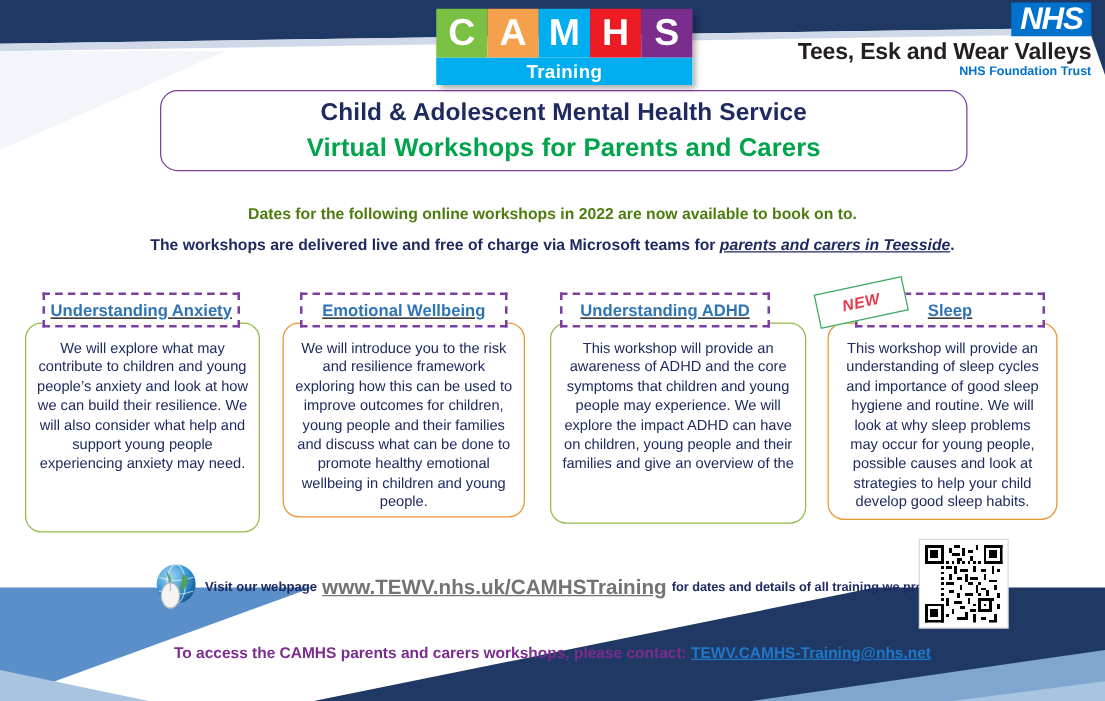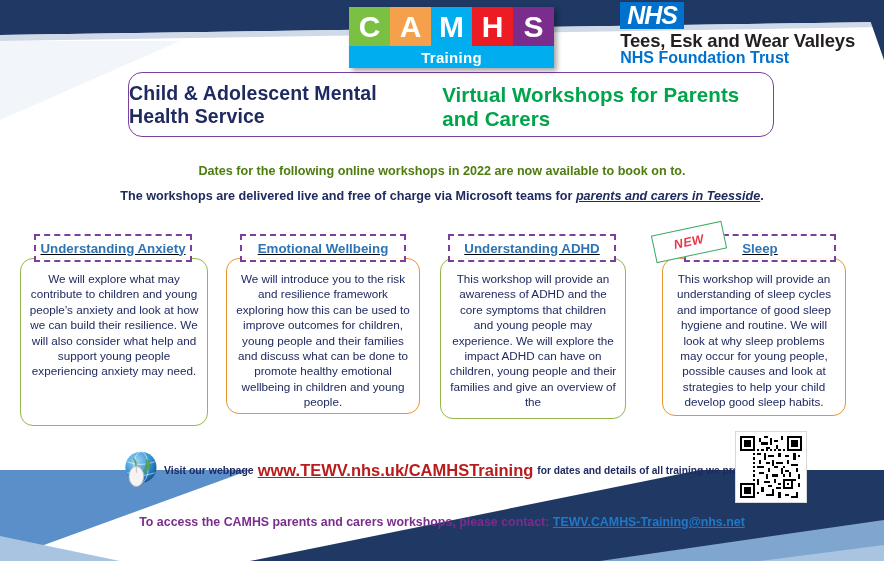--- a/index.html
+++ b/index.html
@@ -25,39 +25,39 @@
     flex:1; display:flex; align-items:center; justify-content:center;
     color:#fff; font-size:30px; font-weight:bold; line-height:1;
     font-family:"Liberation Sans", sans-serif;
   }
   .camhs-training {
     height:22px; background:#00AEEF; color:#fff;
     display:flex; align-items:center; justify-content:center;
     font-size:15px; font-weight:bold; letter-spacing:.3px;
   }
 
-  .nhs-block { position:absolute; right:29px; top:2px; text-align:left; z-index:5; }
+  .nhs-block { position:absolute; right:11px; top:2px; text-align:right; z-index:5; }
   .nhs-badge {
     display:inline-block; background:#0072CE; color:#fff;
     font-size:25px; font-weight:bold; font-style:italic;
     padding:0 7px; line-height:27px; letter-spacing:-1px;
   }
   .nhs-trustname {
     font-size:18.5px; font-weight:bold; color:#231f20;
     margin-top:2px; line-height:20px; letter-spacing:-.2px;
   }
   .nhs-foundation {
-    font-size:16px; font-weight:bold; color:#0072CE; line-height:14px;
+    font-size:10px; font-weight:bold; color:#0072CE; line-height:14px;
   }
 
   
   .title-box {
     position:absolute; left:128px; top:72px; width:646px; height:65px;
     border:1.5px solid #7B3FA0; border-radius:14px; background:rgba(255,255,255,.9);
-    z-index:4; display:flex; align-items:center; justify-content:center;
+    z-index:4; display:flex; flex-direction:column; align-items:center; justify-content:center;
   }
   .title-line1 {
     font-size:19.5px; font-weight:bold; color:#1F2A60; letter-spacing:.1px;
   }
   .title-line2 {
     font-size:20.5px; font-weight:bold; color:#00A44B; margin-top:5px; letter-spacing:.1px;
   }
 
   
   .intro { position:absolute; left:0; right:0; top:164px; text-align:center; z-index:4; }
@@ -91,21 +91,21 @@
   #card-anxiety       { left:12px;  top:234px; width:200px; height:192px; }
   #card-anxiety  .card-head { left:22px; width:158px; }
   #card-anxiety  .card-body { left:8px;  width:188px; height:168px; }
 
   #card-wellbeing     { left:222px; top:234px; width:202px; height:180px; }
   #card-wellbeing .card-head { left:18px; width:166px; }
   #card-wellbeing .card-body { left:4px;  width:194px; height:156px; }
 
   #card-adhd          { left:436px; top:234px; width:197px; height:185px; }
   #card-adhd .card-head { left:12px; width:168px; }
-  #card-adhd .card-body { left:4px;  width:186px; height:161px; }
+  #card-adhd .card-body { left:4px;  width:205px; height:161px; }
 
   #card-sleep         { left:652px; top:234px; width:204px; height:182px; }
   #card-sleep .card-head { left:32px; width:152px; }
   #card-sleep .card-body { left:10px; width:184px; height:158px; }
 
   .new-badge {
     position:absolute; left:653px; top:228px; width:72px; height:28px;
     border:1.6px solid #39A860; background:#ffffff;
     transform:rotate(-12deg); z-index:6;
     display:flex; align-items:center; justify-content:center;
@@ -115,21 +115,21 @@
     font-style:italic; letter-spacing:.5px;
   }
 
   
   .web-row {
     position:absolute; left:118px; top:448px; z-index:5;
     display:flex; align-items:center;
   }
   .globe-icon { width:44px; height:44px; margin-right:2px; flex:none; }
   .web-pre  { font-size:10.5px; font-weight:bold; color:#1F2A60; }
-  .web-url  { font-size:16.5px; font-weight:bold; color:#b91c1c; text-decoration:underline; margin:0 4px; }
+  .web-url  { font-size:16.5px; font-weight:bold; color:#737373; text-decoration:underline; margin:0 4px; }
   .web-post { font-size:10.2px; font-weight:bold; color:#1F2A60; }
 
   
   .qr-box {
     position:absolute; left:736px; top:432px; width:70px; height:70px;
     background:#fff; padding:4px; z-index:6;
     box-shadow:0 0 0 1px #d9d9d9;
   }
   .qr-box svg { display:block; width:100%; height:100%; }
 

